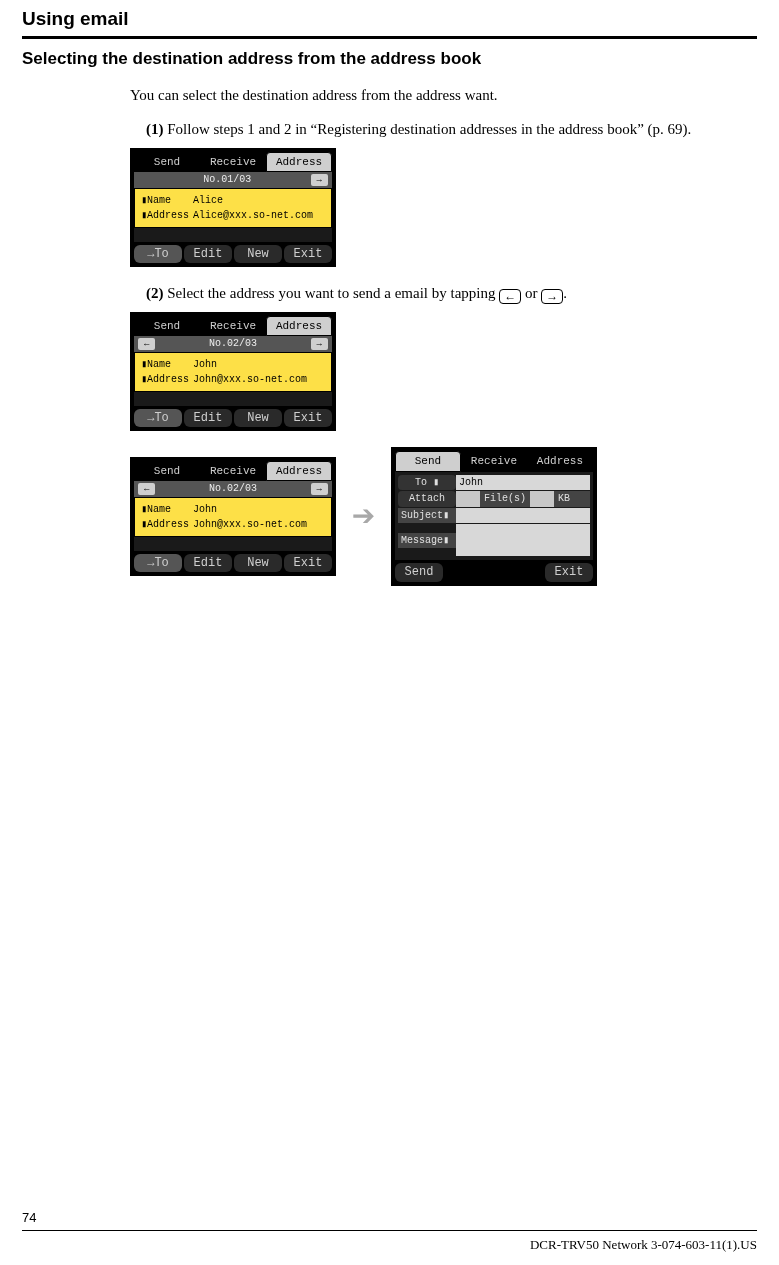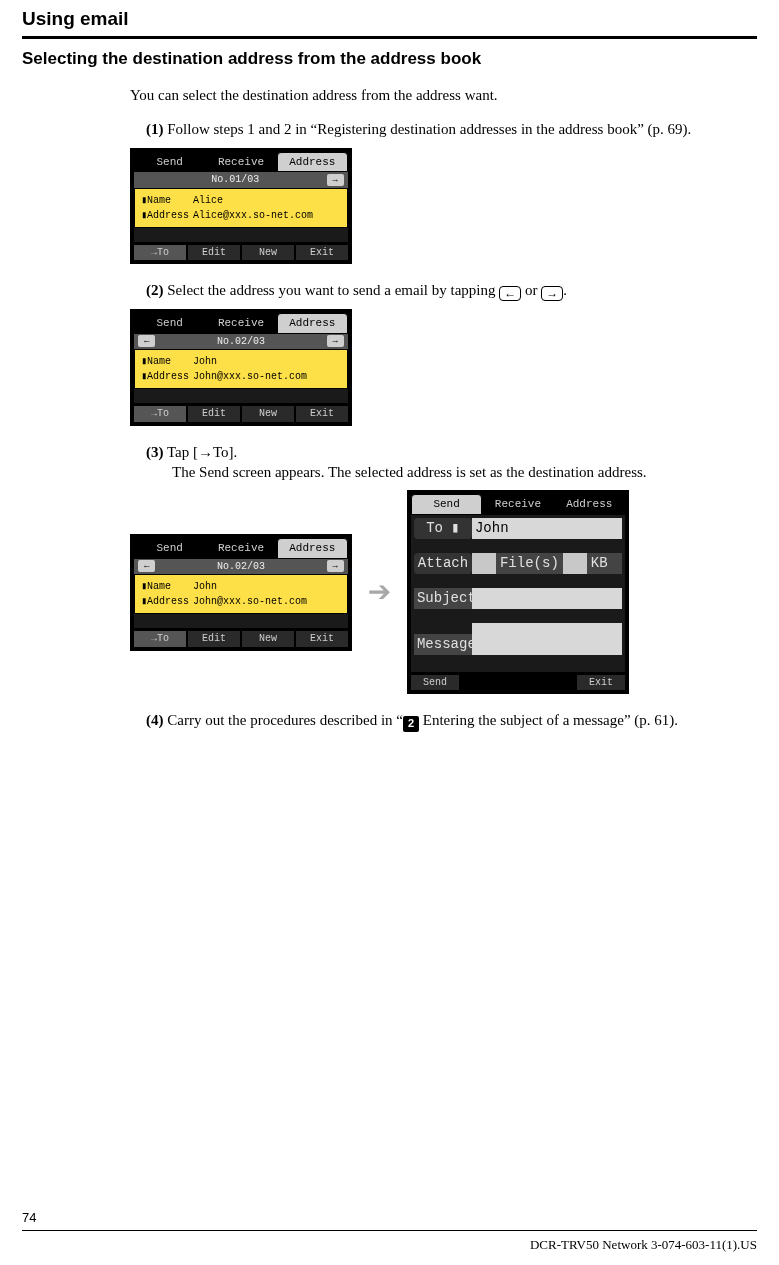--- a/index.html
+++ b/index.html
@@ -45,21 +45,21 @@
 
   
   .device {
     margin: 8px 0 16px 0;
   }
   .dev {
     display:inline-block;
     vertical-align: middle;
     background: #000;
     padding: 4px;
-    width: 222px;
+    width: 206px;
     font-family: "Courier New", monospace;
     font-size: 11px;
     color: #cfcfcf;
     box-sizing: border-box;
   }
   .tabs { display:flex; }
   .tab {
     flex:1;
     text-align:center;
     padding:2px 0;
@@ -99,31 +99,31 @@
     line-height:1.5;
   }
   .cardbox .row span.lbl { display:inline-block; width:52px; }
   .darkarea { background:#1a1a1a; height:14px; }
   .btnrow { display:flex; margin-top:3px; gap:2px; }
   .devbtn {
     flex:1;
     text-align:center;
     background:#2a2a2a;
     color:#cfcfcf;
-    border-radius:0;
+    border-radius:6px;
     padding:1px 0;
-    font-size:10px;
+    font-size:12px;
   }
   .devbtn.primary { background:#555; }
 
   .sendscreen .form-row {
     display:flex;
-    align-items:flex-end;
-    margin-bottom:14px;
-    font-size:14px;
+    align-items:center;
+    margin-bottom:1px;
+    font-size:10px;
   }
   .sendscreen .form-lbl {
     background:#444;
     color:#e0e0e0;
     width:52px;
     padding:1px 3px;
     display:flex;
     align-items:center;
     justify-content:flex-start;
   }
@@ -270,25 +270,20 @@
         <div class="darkarea"></div>
         <div class="btnrow">
           <div class="devbtn primary">→To</div>
           <div class="devbtn">Edit</div>
           <div class="devbtn">New</div>
           <div class="devbtn">Exit</div>
         </div>
       </div>
     </div>
 
-    <div class="step">
-      <span class="num">(3)</span>
-      <span class="step-body">Tap [→To].</span>
-      <div class="sub">The Send screen appears. The selected address is set as the destination address.</div>
-    </div>
 
     <div class="device">
       <div class="dev">
         <div class="tabs">
           <div class="tab">Send</div>
           <div class="tab">Receive</div>
           <div class="tab active">Address</div>
         </div>
         <div class="headerbar">
           <span class="arrow">←</span>
@@ -338,25 +333,19 @@
           </div>
         </div>
         <div class="btnrow">
           <div class="devbtn" style="flex:0 0 48px;">Send</div>
           <div style="flex:1;"></div>
           <div class="devbtn" style="flex:0 0 48px;">Exit</div>
         </div>
       </div>
     </div>
 
-    <div class="step">
-      <span class="num">(4)</span>
-      <span class="step-body">
-        <span>Carry out the procedures described in “</span><span class="black-badge">2</span><span> Entering the subject of a message” (p. 61).</span>
-      </span>
-    </div>
 
   </div>
 
   <div class="page-number">74</div>
   <div class="footer-rule"></div>
   <div class="footer-id">DCR-TRV50 Network 3-074-603-11(1).US</div>
 </div>
 
 </body></html>

